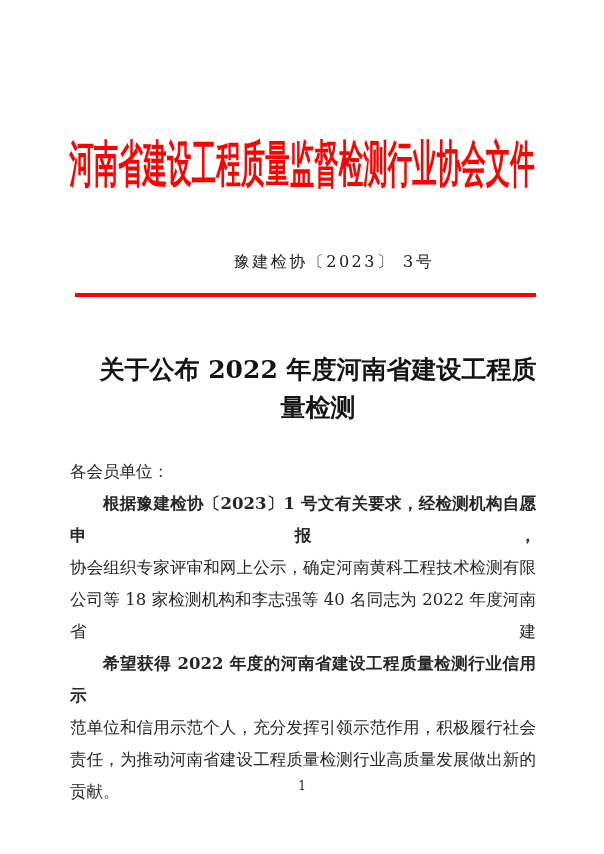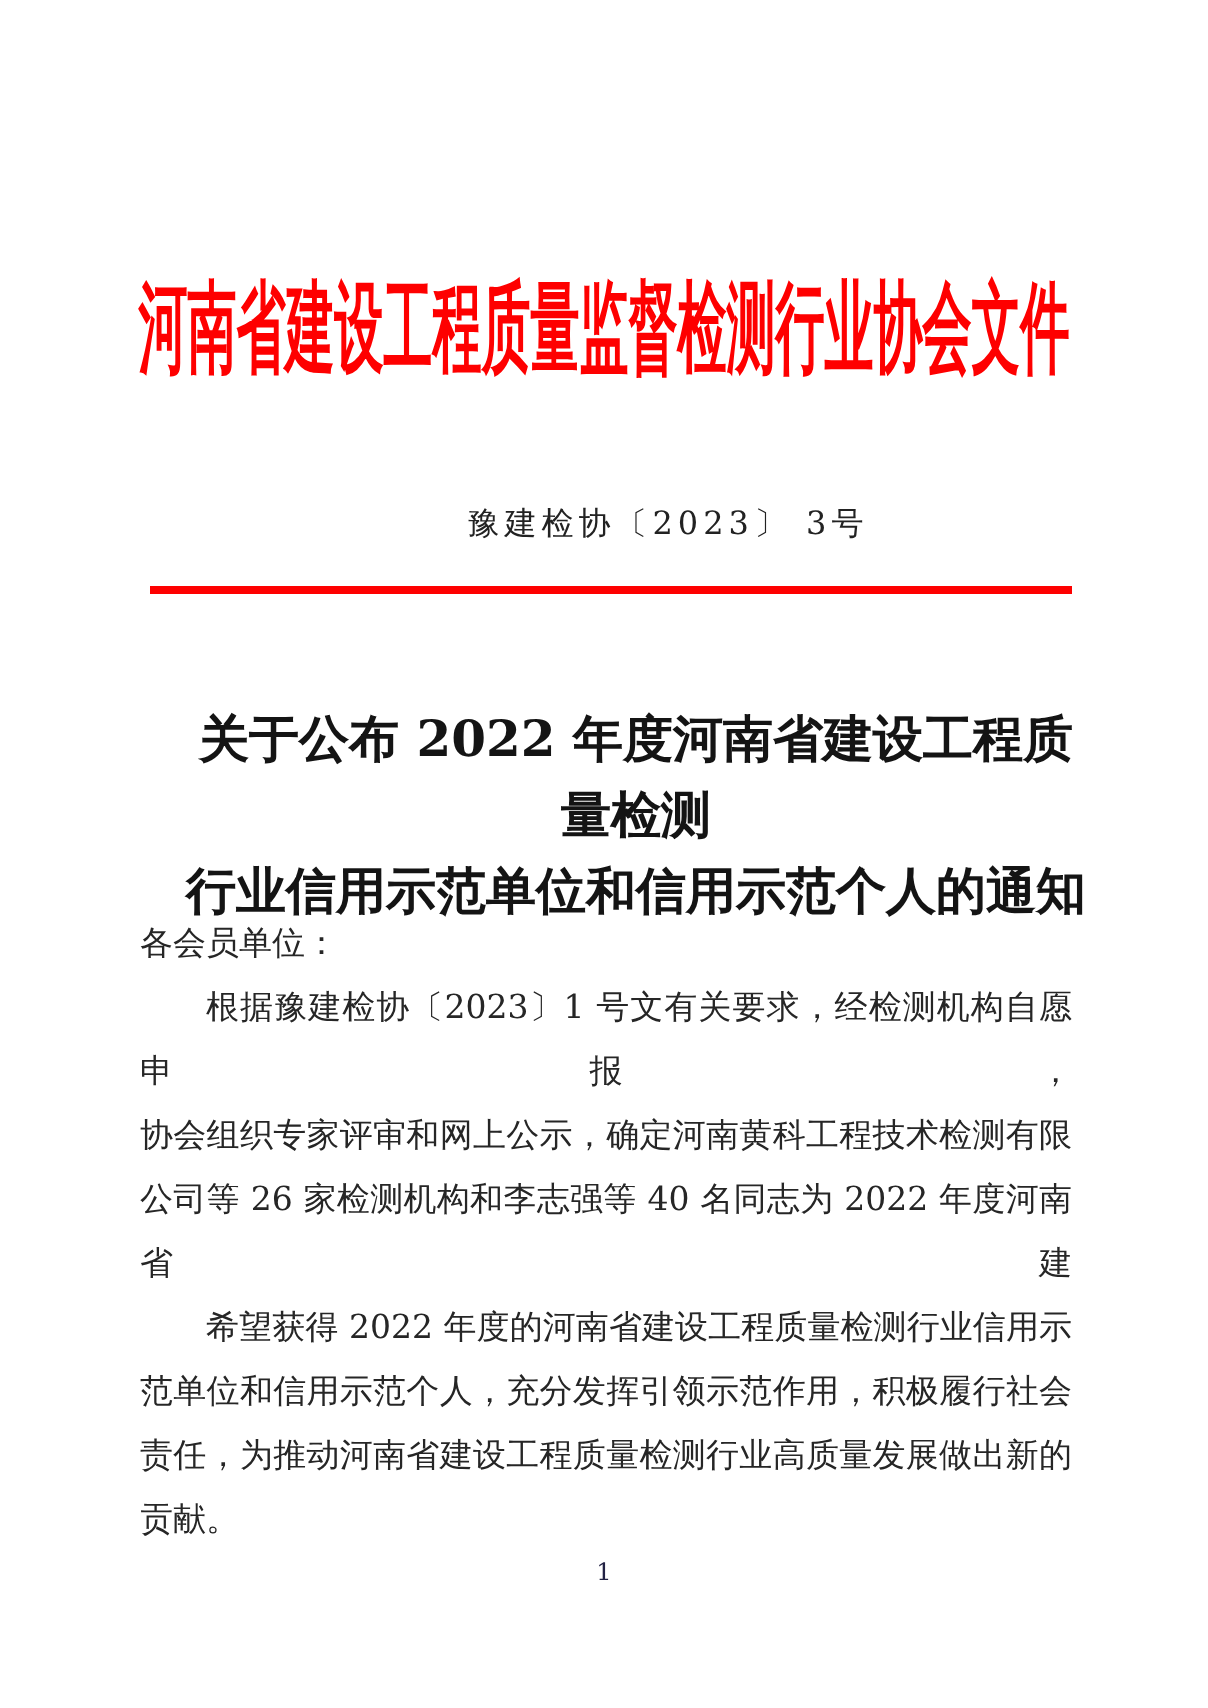--- a/index.html
+++ b/index.html
@@ -84,20 +84,21 @@
     font-size: 16.5px;
     line-height: 32px;
     color: #262626;
   }
   .body-line {
     text-align: justify;
     text-align-last: justify;
   }
   .body-line.indent {
     text-indent: 2em;
+    font-weight: bold;
   }
   .body-line.flush-left {
     text-align: right;
     text-align-last: left;
     font-family: Liberation Serif, serif;
   }
 
   
   .page-num {
     position: absolute;
@@ -117,29 +118,28 @@
   <div class="org-header">
     <span class="org-header-text">河南省建设工程质量监督检测行业协会文件</span>
   </div>
 
   <div class="doc-number">豫建检协〔2023〕 3号</div>
 
   <div class="red-divider"></div>
 
   <div class="doc-title">
     <div>关于公布 2022 年度河南省建设工程质量检测</div>
-    <div>行业信用示范单位和信用示范个人的通知</div>
   </div>
 
   <div class="doc-body">
     <div class="body-line flush-left">各会员单位：</div>
 
     <div class="body-line indent">根据豫建检协〔2023〕1 号文有关要求，经检测机构自愿申报，</div>
     <div class="body-line">协会组织专家评审和网上公示，确定河南黄科工程技术检测有限</div>
-    <div class="body-line">公司等 26 家检测机构和李志强等 40 名同志为 2022 年度河南省建</div>
+    <div class="body-line">公司等 18 家检测机构和李志强等 40 名同志为 2022 年度河南省建</div>
 
     <div class="body-line indent">希望获得 2022 年度的河南省建设工程质量检测行业信用示</div>
     <div class="body-line">范单位和信用示范个人，充分发挥引领示范作用，积极履行社会</div>
     <div class="body-line">责任，为推动河南省建设工程质量检测行业高质量发展做出新的</div>
     <div class="body-line flush-left">贡献。</div>
   </div>
 
   <div class="page-num">1</div>
 
 </div>

